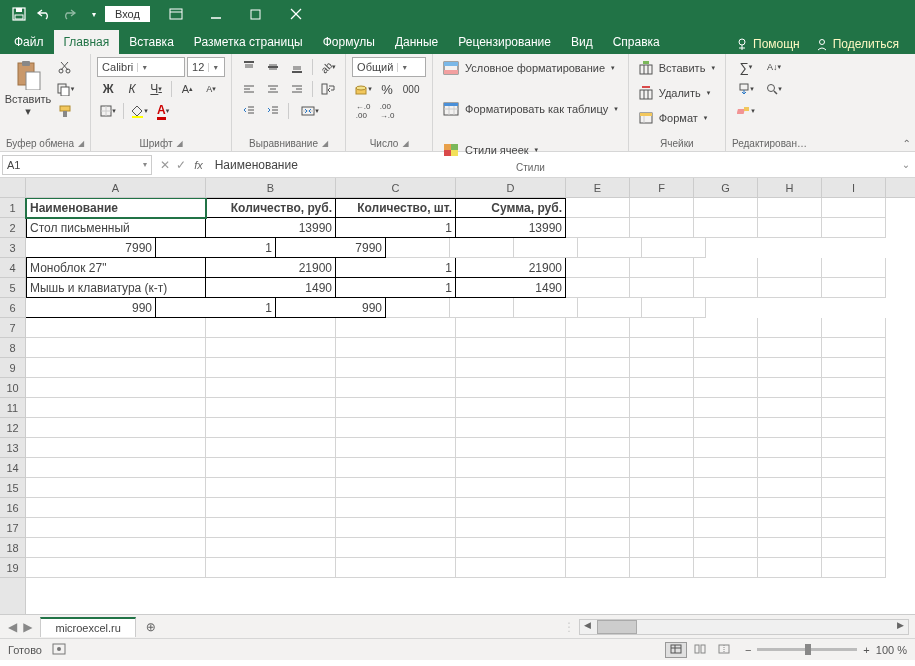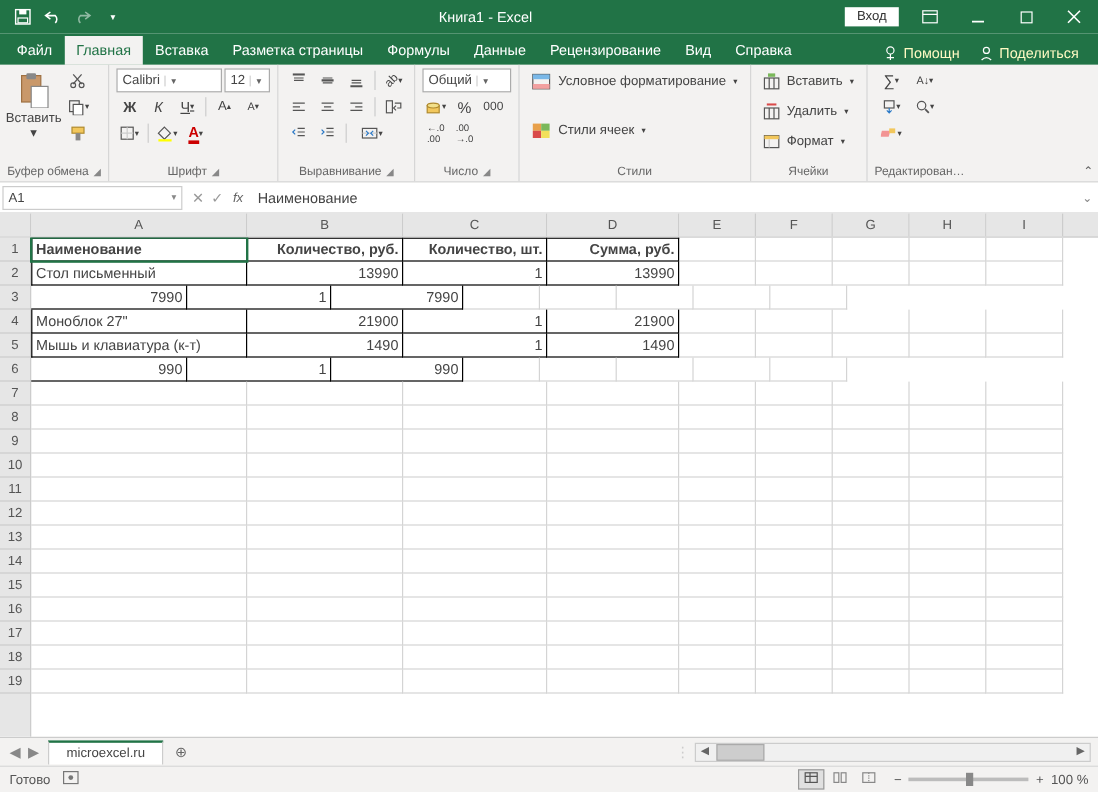--- a/index.html
+++ b/index.html
@@ -96,21 +96,20 @@
           <path d="M6 2 L2 5 L6 8 M2 5 H10 A4 4 0 0 1 10 11" fill="none" stroke="#fff" stroke-width="1.3"></path>
         </svg>
       </span>
     <span style="opacity:0.5">
         <svg width="16" height="12" viewBox="0 0 16 12">
           <path d="M10 2 L14 5 L10 8 M14 5 H6 A4 4 0 0 0 6 11" fill="none" stroke="#fff" stroke-width="1.3"></path>
         </svg>
       </span>
     <span style="font-size:8px;">▾</span>
   </div>
-  <div class="title">Книга1 - Excel</div>
   <div class="wbtns">
     <span class="signin">Вход</span>
     <span class="wb">
         <svg width="14" height="12">
           <rect x="1" y="1" width="12" height="10" fill="none" stroke="#fff"></rect>
           <line x1="1" y1="4" x2="13" y2="4" stroke="#fff"></line>
         </svg>
       </span>
     <span class="wb">
         <svg width="12" height="12">
@@ -393,20 +392,31 @@
             <svg width="16" height="14">
               <rect x="1" y="1" width="14" height="12" fill="none" stroke="#555"></rect>
               <rect x="1" y="1" width="14" height="4" fill="#7ab8e8"></rect>
               <rect x="1" y="9" width="14" height="4" fill="#f2a0a0"></rect>
             </svg>
             <span>Условное форматирование</span>
             <span style="font-size:7px;">▾</span>
           </div>
       <div class="rbtn-wide">
             <svg width="16" height="14">
+              <rect x="1" y="1" width="14" height="12" fill="none" stroke="#555"></rect>
+              <rect x="1" y="1" width="14" height="3" fill="#4a90d9"></rect>
+              <line x1="1" y1="7" x2="15" y2="7" stroke="#ccc"></line>
+              <line x1="6" y1="4" x2="6" y2="13" stroke="#ccc"></line>
+              <line x1="11" y1="4" x2="11" y2="13" stroke="#ccc"></line>
+            </svg>
+            <span>Форматировать как таблицу</span>
+            <span style="font-size:7px;">▾</span>
+          </div>
+      <div class="rbtn-wide">
+            <svg width="16" height="14">
               <rect x="1" y="1" width="7" height="6" fill="#e8a04a"></rect>
               <rect x="8" y="1" width="7" height="6" fill="#7ab85a"></rect>
               <rect x="1" y="7" width="7" height="6" fill="#d94a4a"></rect>
               <rect x="8" y="7" width="7" height="6" fill="#f2e05a"></rect>
             </svg>
             <span>Стили ячеек</span>
             <span style="font-size:7px;">▾</span>
           </div>
     </div>
       </div>

